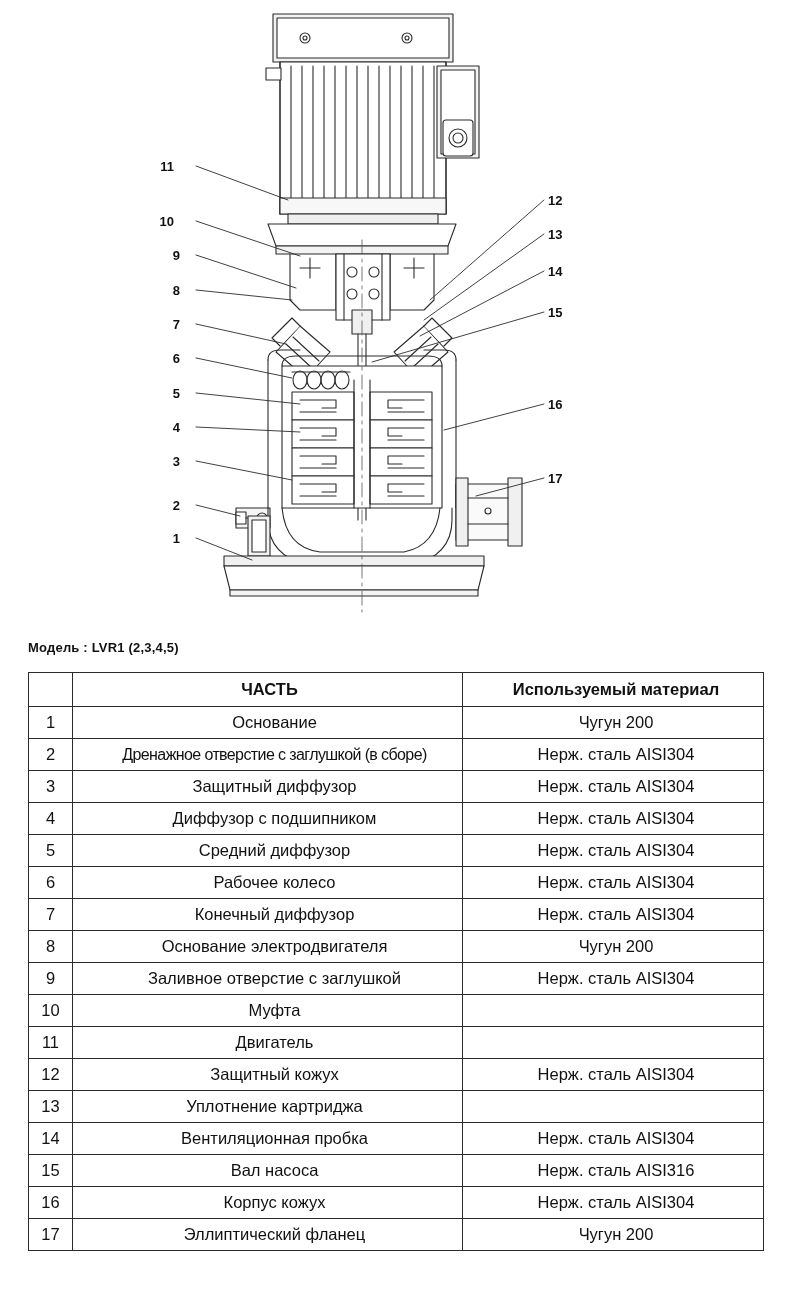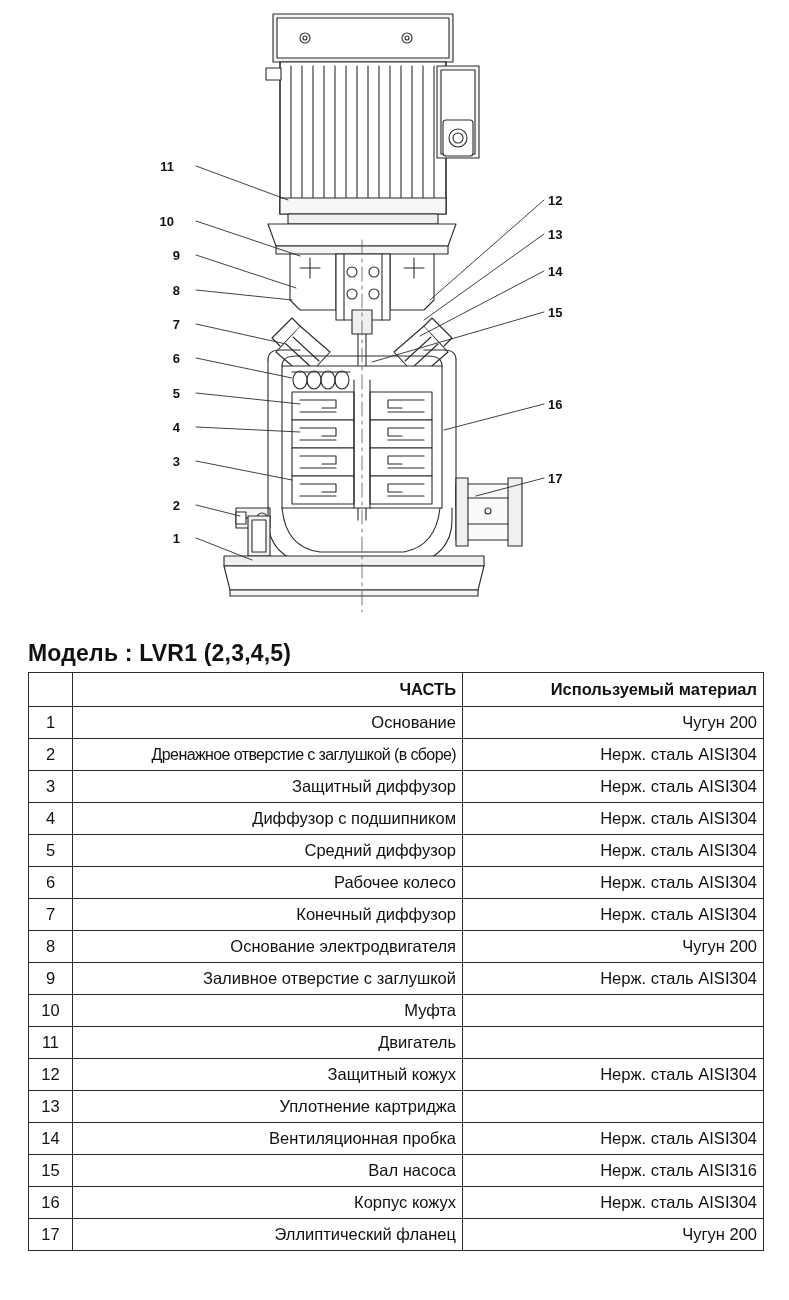--- a/index.html
+++ b/index.html
@@ -30,41 +30,41 @@
     font-size: 13px;
     font-weight: bold;
     fill: #111;
   }
 
   
   #model-title {
     position: absolute;
     left: 28px;
     top: 640px;
-    font-size: 23px;
+    font-size: 13px;
     font-weight: bold;
     letter-spacing: 0.2px;
   }
 
   
   #parts-table {
     position: absolute;
     left: 28px;
     top: 672px;
     width: 736px;
     border-collapse: collapse;
     font-size: 16.5px;
   }
   #parts-table td, #parts-table th {
     border: 1px solid #2b2b2b;
     padding: 3px 6px;
     height: 32px;
     vertical-align: middle;
     font-weight: normal;
-    text-align: right;
+    text-align: center;
   }
   #parts-table .col-num {
     width: 44px;
     text-align: center;
   }
   #parts-table .col-part {
     width: 390px;
     padding-left: 20px;
   }
   #parts-table .col-mat {

